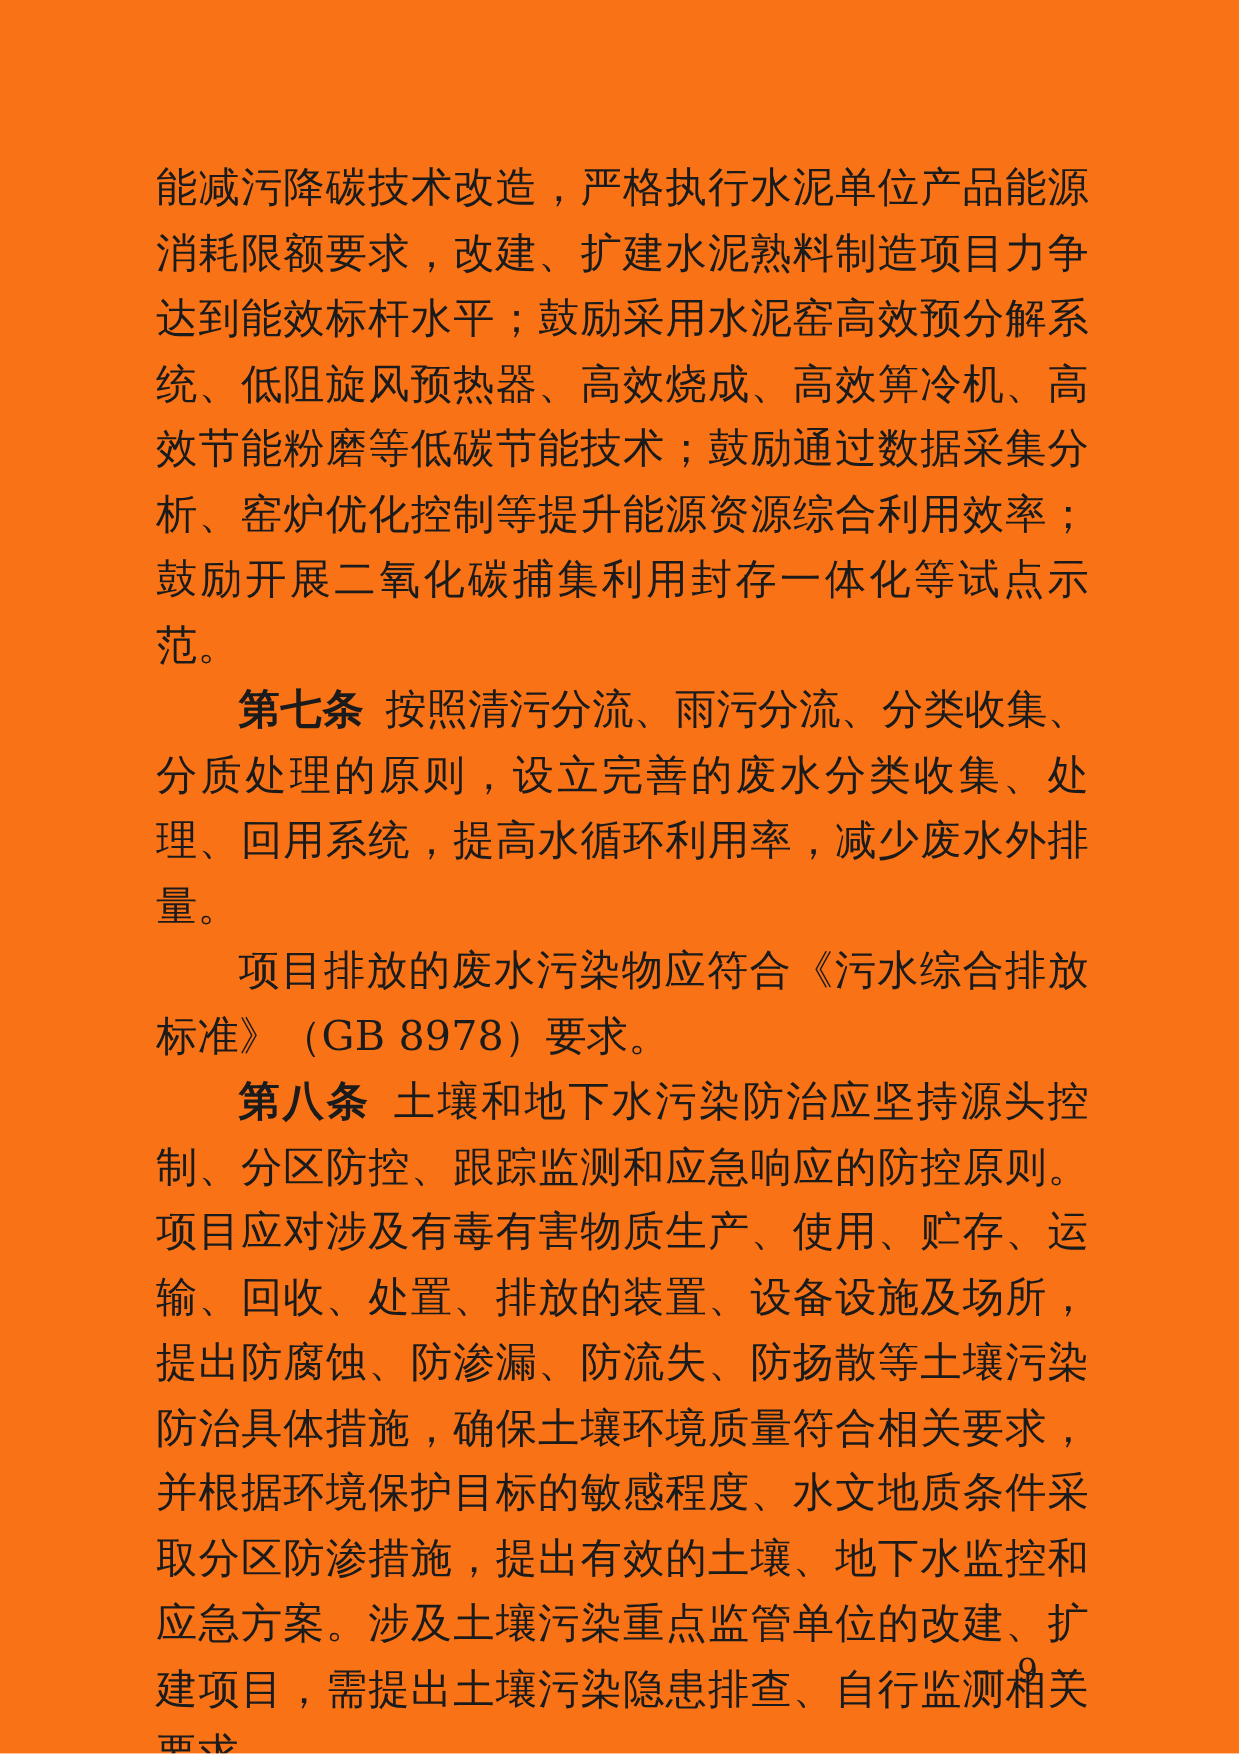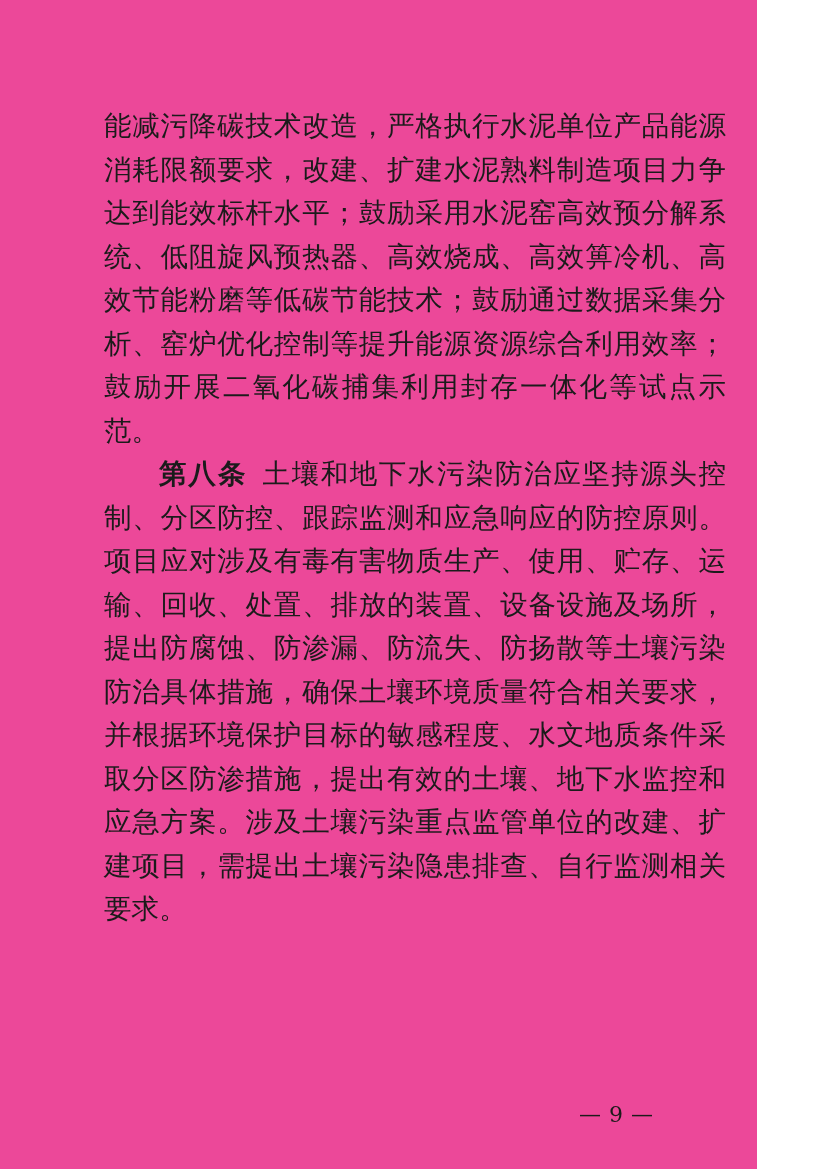--- a/index.html
+++ b/index.html
@@ -7,23 +7,23 @@
     margin: 0;
     padding: 0;
     background: #ffffff;
   }
   body {
     font-family: "DejaVu Serif", "Liberation Serif", serif;
     color: #1a1a1a;
   }
   .page {
     position: relative;
-    width: 757px;
+    width: 826px;
     height: 1169px;
-    background: #ec4899;
+    background: #f97316;
     overflow: hidden;
     box-sizing: border-box;
   }
   .text-column {
     position: absolute;
     left: 104px;
     top: 104px;
     width: 622px;
   }
   .para {
@@ -71,22 +71,28 @@
 <body>
 
 <div class="page">
 
   <div class="text-column">
 
     <p class="para">
       <span>能减污降碳技术改造，严格执行水泥单位产品能源消耗限额要求，改建、扩建水泥熟料制造项目力争达到能效标杆水平；鼓励采用水泥窑高效预分解系统、低阻旋风预热器、高效烧成、高效箅冷机、高效节能粉磨等低碳节能技术；鼓励通过数据采集分析、窑炉优化控制等提升能源资源综合利用效率；鼓励开展二氧化碳捕集利用封存一体化等试点示范。</span>
     </p>
 
+    <p class="para indent">
+      <span class="article-label">第七条</span><span class="gap-after-label"></span><span>按照清污分流、雨污分流、分类收集、分质处理的原则，设立完善的废水分类收集、处理、回用系统，提高水循环利用率，减少废水外排量。</span>
+    </p>
 
 
+    <p class="para indent">
+      <span>项目排放的废水污染物应符合《污水综合排放标准》（GB 8978）要求。</span>
+    </p>
 
     <p class="para indent">
       <span class="article-label">第八条</span><span class="gap-after-label"></span><span>土壤和地下水污染防治应坚持源头控制、分区防控、跟踪监测和应急响应的防控原则。项目应对涉及有毒有害物质生产、使用、贮存、运输、回收、处置、排放的装置、设备设施及场所，提出防腐蚀、防渗漏、防流失、防扬散等土壤污染防治具体措施，确保土壤环境质量符合相关要求，并根据环境保护目标的敏感程度、水文地质条件采取分区防渗措施，提出有效的土壤、地下水监控和应急方案。涉及土壤污染重点监管单位的改建、扩建项目，需提出土壤污染隐患排查、自行监测相关要求。</span>
     </p>
 
   </div>
 
   <div class="page-footer">
     <span class="dash">—</span><span>9</span><span class="dash">—</span>
   </div>

